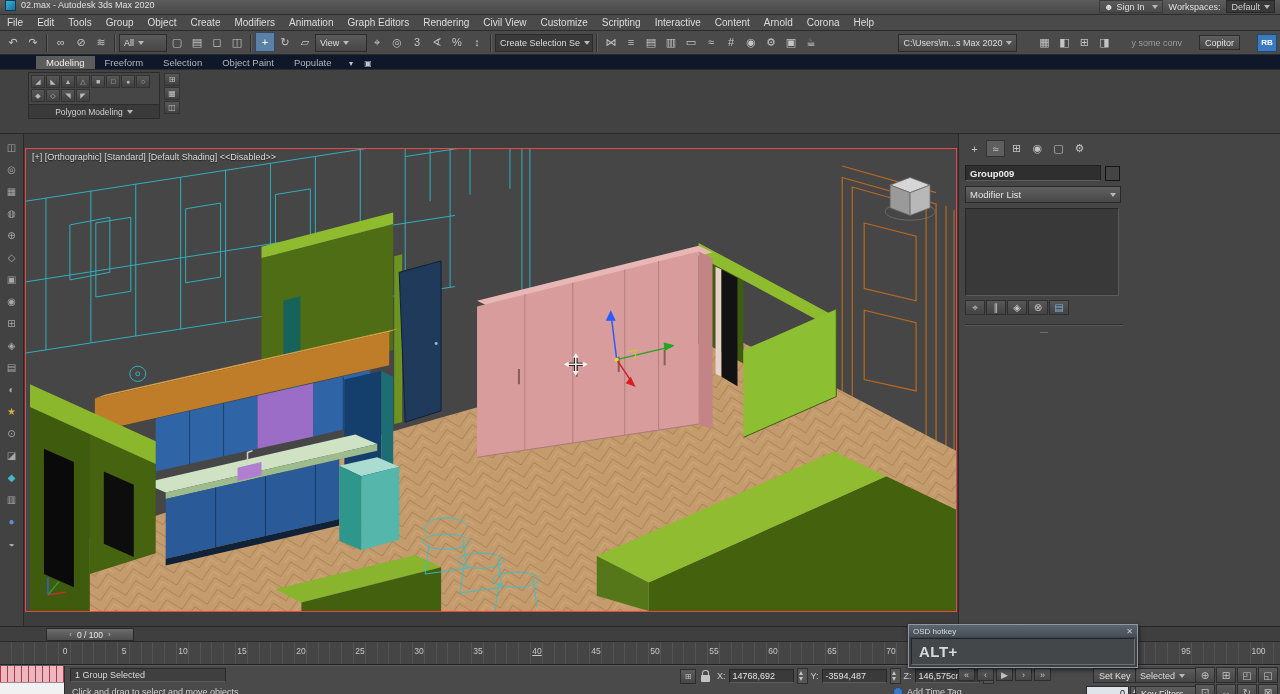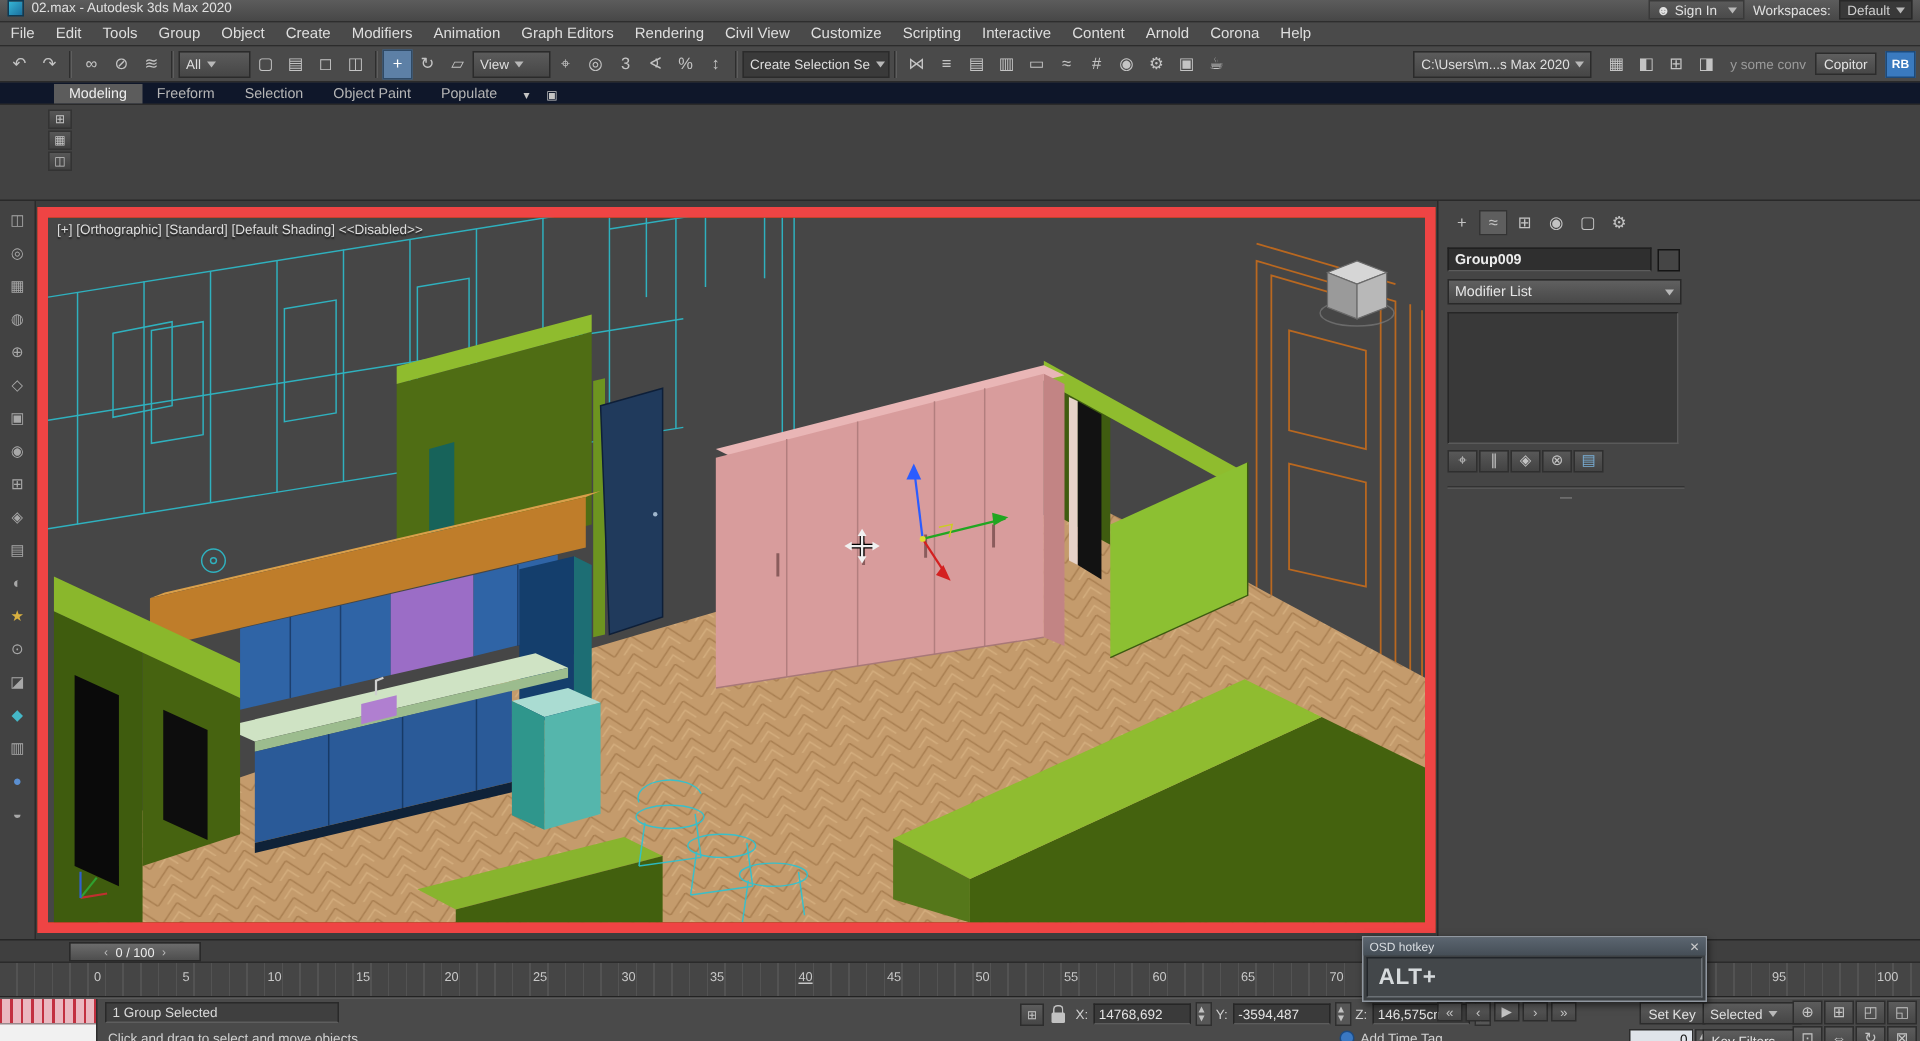--- a/index.html
+++ b/index.html
@@ -39,21 +39,21 @@
   .panel-box{margin-top:2px;width:130px;border:1px solid #2c2c2c;background:#464646}
   .panel-grid{display:flex;flex-wrap:wrap;padding:2px;gap:1px}
   .panel-grid .icon{width:14px;height:13px;font-size:7px;background:linear-gradient(#575757,#404040);border:1px solid #333;color:#b8b8b8}
   .panel-label{height:13px;background:#3a3a3a;border-top:1px solid #2c2c2c;font-size:8.5px;color:#cfcfcf;display:flex;align-items:center;justify-content:center}
   .side-stack{margin:3px 0 0 4px;display:flex;flex-direction:column;gap:1px}
   .side-stack .icon{width:16px;height:13px;font-size:8px;background:linear-gradient(#575757,#404040);border:1px solid #333}
   
   .workarea{height:492px;display:flex;background:#3d3d3d}
   .left-strip{width:24px;background:#424242;border-right:1px solid #2b2b2b;display:flex;flex-direction:column;align-items:center;padding-top:4px;gap:4px;box-sizing:border-box}
   .left-strip .icon{width:18px;height:18px;font-size:10px;color:#a8a8a8}
-  .viewport{flex:1;position:relative;margin:4px 1px;border:7px solid #ef4444;background:#c2410c;overflow:hidden}
+  .viewport{flex:1;position:relative;margin:14px 1px;border:1px solid #ef4444;background:#701a75;overflow:hidden}
   .viewport svg{position:absolute;inset:0;width:100%;height:100%;display:block}
   .viewport-label{position:absolute;top:3px;left:6px;font-size:9px;color:#dedede;text-shadow:0 1px 1px rgba(0,0,0,.6);z-index:5}
   
   .command-panel{width:322px;background:#454545;border-left:1px solid #2a2a2a;padding:6px 0 0 6px;box-sizing:border-box}
   .cp-tabs{display:flex;gap:2px;margin-bottom:8px}
   .cp-tabs .icon{width:19px;height:17px;font-size:11px}
   .cp-name-row{display:flex;align-items:center;gap:4px;margin-bottom:5px}
   .cp-name{width:130px;height:14px;background:#2f2f2f;border:1px solid #202020;border-bottom-color:#5c5c5c;color:#ececec;font-weight:bold;font-size:9.5px;display:flex;align-items:center;padding-left:4px}
   .swatch{width:13px;height:13px;border:1px solid #151515}
   .cp-modlist{width:146px;height:15px;background:linear-gradient(#606060,#484848);border:1px solid #292929;font-size:9.5px;color:#e6e6e6;display:flex;align-items:center;padding:0 4px}
@@ -158,21 +158,21 @@
     <span>View</span>
   </span>
   <span><span class="icon">⌖</span><span class="icon">◎</span></span>
   <span><span class="icon">3</span><span class="icon">∢</span><span class="icon">%</span><span class="icon">↕</span></span>
   <span class="sep"></span>
   <span class="dd caret" style="width:88px;background:#3a3a3a">
     <span>Create Selection Se</span>
   </span>
   <span class="sep"></span>
   <span><span class="icon">⋈</span><span class="icon">≡</span><span class="icon">▤</span><span class="icon">▥</span><span class="icon">▭</span><span class="icon">≈</span><span class="icon">#</span><span class="icon">◉</span><span class="icon">⚙</span><span class="icon">▣</span><span class="icon">☕</span></span>
-  <div class="tb-right" style="gap:6px">
+  <div class="tb-right" style="gap:17px">
     <span class="dd caret">
       <span>C:\Users\m...s Max 2020</span>
     </span>
     <span><span class="icon">▦</span><span class="icon">◧</span><span class="icon">⊞</span><span class="icon">◨</span></span>
     <span class="ghost-text">y some conv</span>
     <span class="btn">
       <span>Copitor</span>
     </span>
     <span class="rb-btn">
       <span>RB</span>
@@ -182,20 +182,39 @@
 
 <div class="ribbon-tabs">
   <span class="rtab active">Modeling</span>
   <span class="rtab">Freeform</span>
   <span class="rtab">Selection</span>
   <span class="rtab">Object Paint</span>
   <span class="rtab">Populate</span>
   <span><span class="icon">▾</span><span class="icon">▣</span></span>
 </div>
 <div class="ribbon-body">
+  <div class="panel-box">
+    <div class="panel-grid">
+        <span class="icon">◢</span>
+        <span class="icon">◣</span>
+        <span class="icon">▲</span>
+        <span class="icon">△</span>
+        <span class="icon">■</span>
+        <span class="icon">□</span>
+        <span class="icon">●</span>
+        <span class="icon">○</span>
+        <span class="icon">◆</span>
+        <span class="icon">◇</span>
+        <span class="icon">◥</span>
+        <span class="icon">◤</span>
+      </div>
+    <div class="panel-label caret">
+      <span>Polygon Modeling</span>
+    </div>
+  </div>
   <div class="side-stack">
       <span class="icon">⊞</span>
       <span class="icon">▦</span>
       <span class="icon">◫</span>
     </div>
 </div>
 
 <div class="workarea">
   <div class="left-strip">
       <span class="icon">◫</span>

